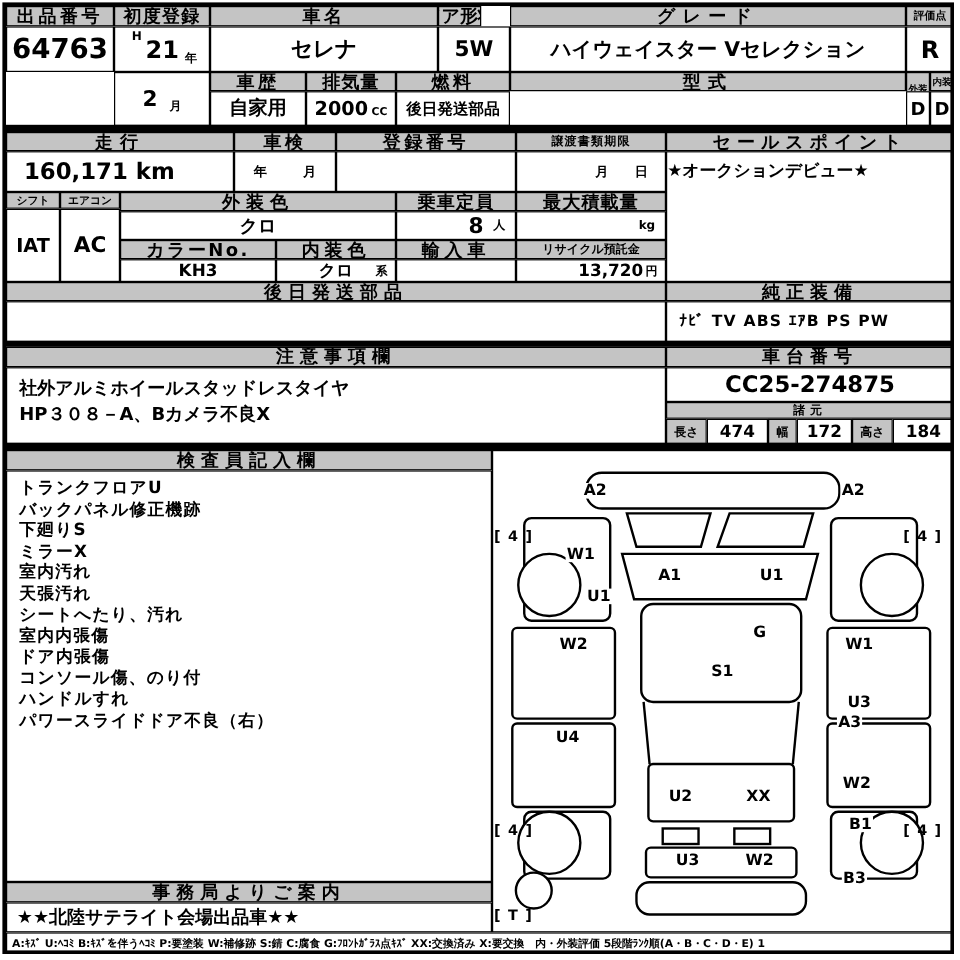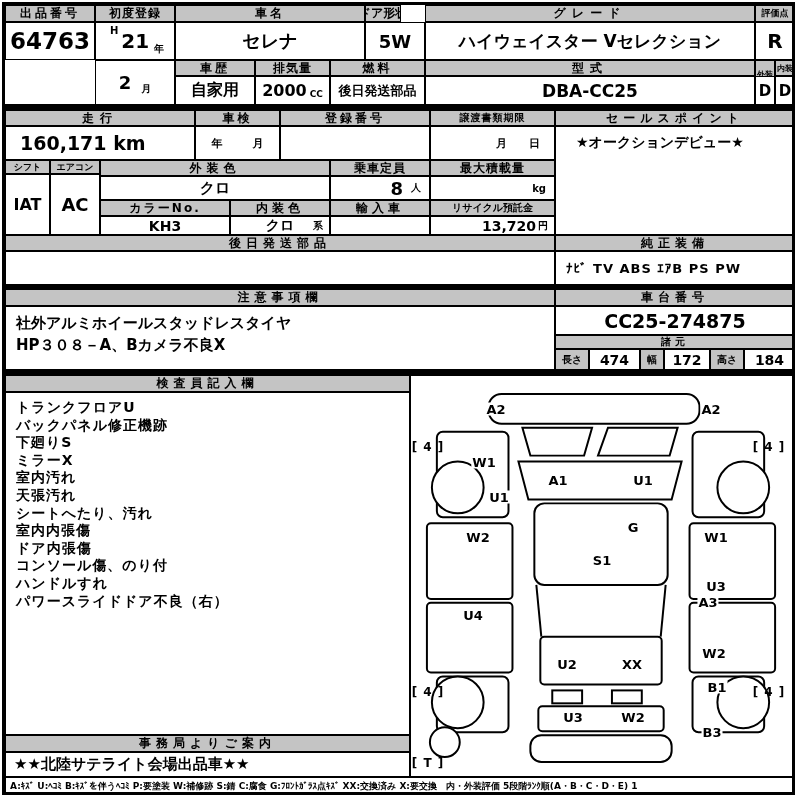--- a/index.html
+++ b/index.html
@@ -1,21 +1,21 @@
 <!DOCTYPE html>
 <html><head>
 <meta charset="utf-8">
 <style>
   html,body{margin:0;padding:0;background:#fff;}
   .sheet{position:relative;width:800px;height:800px;background:#fff;
          font-family:"DejaVu Sans","Liberation Sans",sans-serif;font-weight:bold;color:#000;overflow:hidden;}
   .frame{position:absolute;left:2px;top:2px;width:793px;height:793px;border:3px solid #000;box-sizing:border-box;pointer-events:none;}
   .cell{position:absolute;box-sizing:border-box;border:1px solid #000;background:#fff;
         display:flex;align-items:center;justify-content:center;overflow:hidden;white-space:nowrap;}
-  .hdr{background:#c4c4c4;font-size:12px;letter-spacing:3px;}
+  .hdr{background:#c4c4c4;font-size:15px;letter-spacing:3px;}
   .strip{position:absolute;background:#000;}
   .leftal{justify-content:flex-start;}
   .rightal{justify-content:flex-end;}
   .topal{align-items:flex-start;}
   .block{display:block;}
   .insp-line{font-size:14px;line-height:17.6px;letter-spacing:1px;}
   .marker{position:absolute;transform:translate(-50%,-50%);font-size:13px;line-height:1;background:#fff;padding:0 1px;}
   .marker.corner{font-size:12px;background:transparent;letter-spacing:1px;}
   svg{display:block;}
 </style>
@@ -56,21 +56,20 @@
   <div class="cell hdr" style="left:255px;top:60px;width:75px;height:16px;letter-spacing:1px;">排気量</div>
   <div class="cell" style="left:255px;top:76px;width:75px;height:29px;">
     <span style="font-size:16px;">2000</span>
     <span style="font-size:9px;margin-left:3px;align-self:flex-end;margin-bottom:5px;">CC</span>
   </div>
 
   <div class="cell hdr" style="left:330px;top:60px;width:95px;height:16px;">燃料</div>
   <div class="cell" style="left:330px;top:76px;width:95px;height:29px;font-size:13px;">後日発送部品</div>
 
   <div class="cell hdr" style="left:425px;top:60px;width:330px;height:16px;letter-spacing:6px;">型式</div>
-  <div class="cell" style="left:425px;top:76px;width:330px;height:29px;font-size:17px;">DBA-CC25</div>
 
   <div class="cell hdr" style="left:755px;top:60px;width:20px;height:28px;font-size:8px;letter-spacing:0;">外装</div>
   <div class="cell hdr" style="left:775px;top:60px;width:20px;height:16px;font-size:8px;letter-spacing:0;">内装</div>
   <div class="cell" style="left:755px;top:76px;width:20px;height:29px;font-size:15px;">D</div>
   <div class="cell" style="left:775px;top:76px;width:20px;height:29px;font-size:15px;">D</div>
 
   <div class="strip" style="left:5px;top:104px;width:790px;height:6px;"></div>
 
   <div class="cell hdr" style="left:5px;top:110px;width:190px;height:16px;letter-spacing:6px;">走行</div>
   <div class="cell leftal" style="left:5px;top:126px;width:190px;height:34px;font-size:19px;padding-left:14px;">160,171 km</div>
@@ -84,21 +83,21 @@
   <div class="cell hdr" style="left:280px;top:110px;width:150px;height:16px;text-align:right;">登録番号</div>
   <div class="cell" style="left:280px;top:126px;width:150px;height:34px;"></div>
 
   <div class="cell hdr" style="left:430px;top:110px;width:125px;height:16px;font-size:10px;letter-spacing:1px;">譲渡書類期限</div>
   <div class="cell rightal" style="left:430px;top:126px;width:125px;height:34px;font-size:11px;padding-right:14px;">
     <span>月</span>
     <span style="margin-left:22px;">日</span>
   </div>
 
   <div class="cell hdr" style="left:555px;top:110px;width:240px;height:16px;letter-spacing:5px;">セールスポイント</div>
-  <div class="cell leftal topal" style="left:555px;top:126px;width:240px;height:109px;font-size:14px;padding:7px 20px;">★オークションデビュー★</div>
+  <div class="cell leftal topal" style="left:555px;top:126px;width:240px;height:109px;font-size:14px;padding:7px 0;">★オークションデビュー★</div>
 
   <div class="cell hdr" style="left:5px;top:160px;width:45px;height:14px;font-size:9px;letter-spacing:0;">シフト</div>
   <div class="cell" style="left:5px;top:174px;width:45px;height:61px;font-size:16px;">IAT</div>
 
   <div class="cell hdr" style="left:50px;top:160px;width:50px;height:14px;font-size:9px;letter-spacing:0;">エアコン</div>
   <div class="cell" style="left:50px;top:174px;width:50px;height:61px;font-size:18px;">AC</div>
 
   <div class="cell hdr" style="left:100px;top:160px;width:230px;height:16px;letter-spacing:5px;">外装色</div>
   <div class="cell" style="left:100px;top:176px;width:230px;height:24px;font-size:15px;">クロ</div>
 

